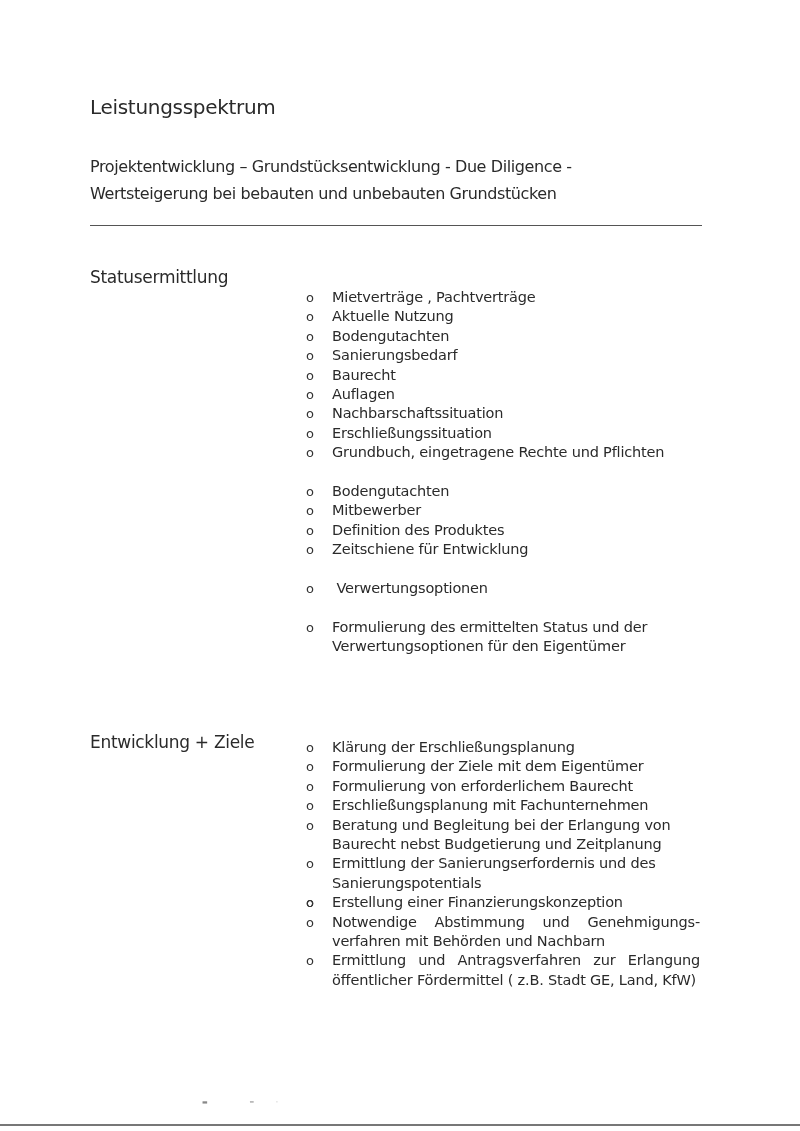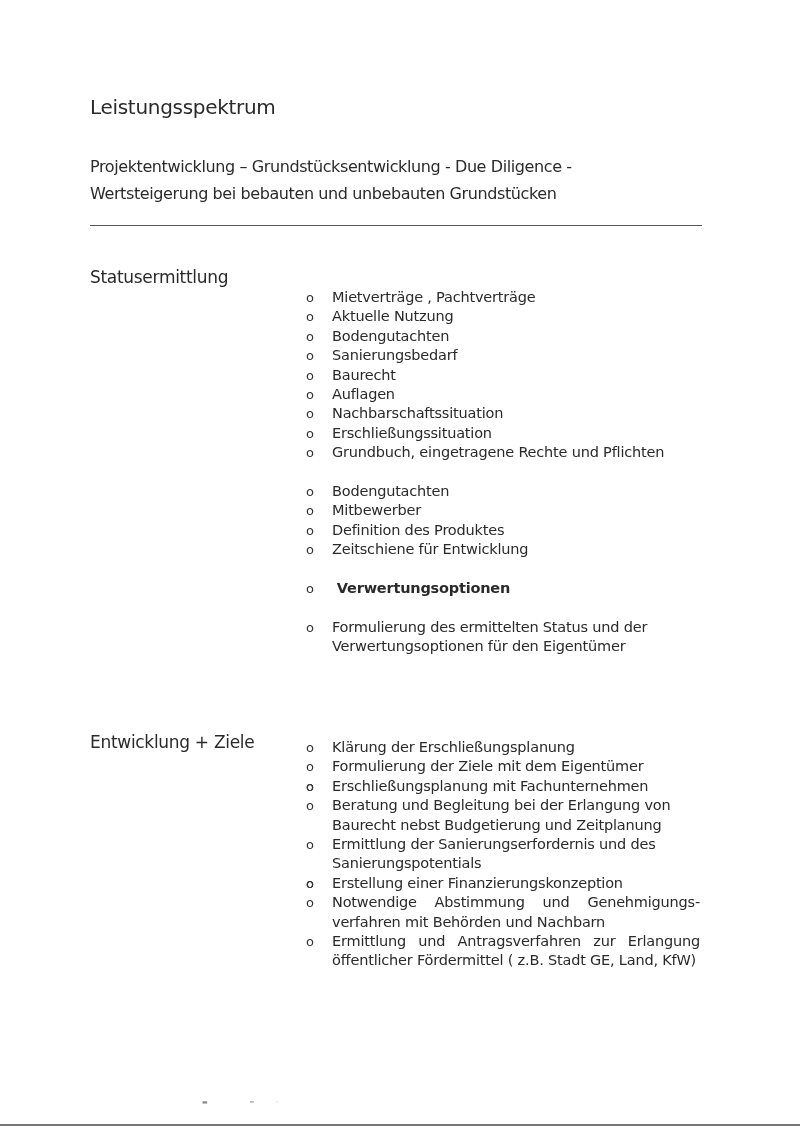--- a/index.html
+++ b/index.html
@@ -40,30 +40,30 @@
     <li><span class="bullet">o</span><span>Auflagen</span></li>
     <li><span class="bullet">o</span><span>Nachbarschaftssituation</span></li>
     <li><span class="bullet">o</span><span>Erschließungssituation</span></li>
     <li><span class="bullet">o</span><span>Grundbuch, eingetragene Rechte und Pflichten</span></li>
     <li class="gap"></li>
     <li><span class="bullet">o</span><span>Bodengutachten</span></li>
     <li><span class="bullet">o</span><span>Mitbewerber</span></li>
     <li><span class="bullet">o</span><span>Definition des Produktes</span></li>
     <li><span class="bullet">o</span><span>Zeitschiene für Entwicklung</span></li>
     <li class="gap"></li>
-    <li><span class="bullet">o</span><span style="white-space:pre;font-weight:bold;"> Verwertungsoptionen</span></li>
+    <li><span class="bullet">o</span><span style="white-space:pre;"> Verwertungsoptionen</span></li>
     <li class="gap"></li>
     <li style="width:340px;"><span class="bullet">o</span><span>Formulierung des ermittelten Status und der Verwertungsoptionen für den Eigentümer</span></li>
   </ul>
 
   <div class="section-label" style="top:732px;">Entwicklung + Ziele</div>
   <ul class="list justify" style="top:738px;">
     <li><span class="bullet">o</span><span>Klärung der Erschließungsplanung</span></li>
     <li><span class="bullet">o</span><span>Formulierung der Ziele mit dem Eigentümer</span></li>
-    <li><span class="bullet">o</span></li>
+    <li><span class="bullet">o</span><span>Formulierung von erforderlichem Baurecht</span></li>
     <li><span class="bullet">o</span><span>Erschließungsplanung mit Fachunternehmen</span></li>
     <li style="text-align:left;"><span class="bullet">o</span><span>Beratung und Begleitung bei der Erlangung von Baurecht nebst Budgetierung und Zeitplanung</span></li>
     <li style="text-align:left;width:340px;"><span class="bullet">o</span><span>Ermittlung der Sanierungserfordernis und des Sanierungspotentials</span></li>
     <li style="text-align:left;width:340px;"><span class="bullet">o</span></li>
     <li><span class="bullet">o</span><span>Erstellung einer Finanzierungskonzeption</span></li>
     <li><span class="bullet">o</span><span>Notwendige Abstimmung und Genehmigungs-verfahren mit Behörden und Nachbarn</span></li>
     <li><span class="bullet">o</span><span>Ermittlung und Antragsverfahren zur Erlangung öffentlicher Fördermittel ( z.B. Stadt GE, Land, KfW)</span></li>
   </ul>
 
   <div class="scan-mark" style="left:202px;">▬</div>

